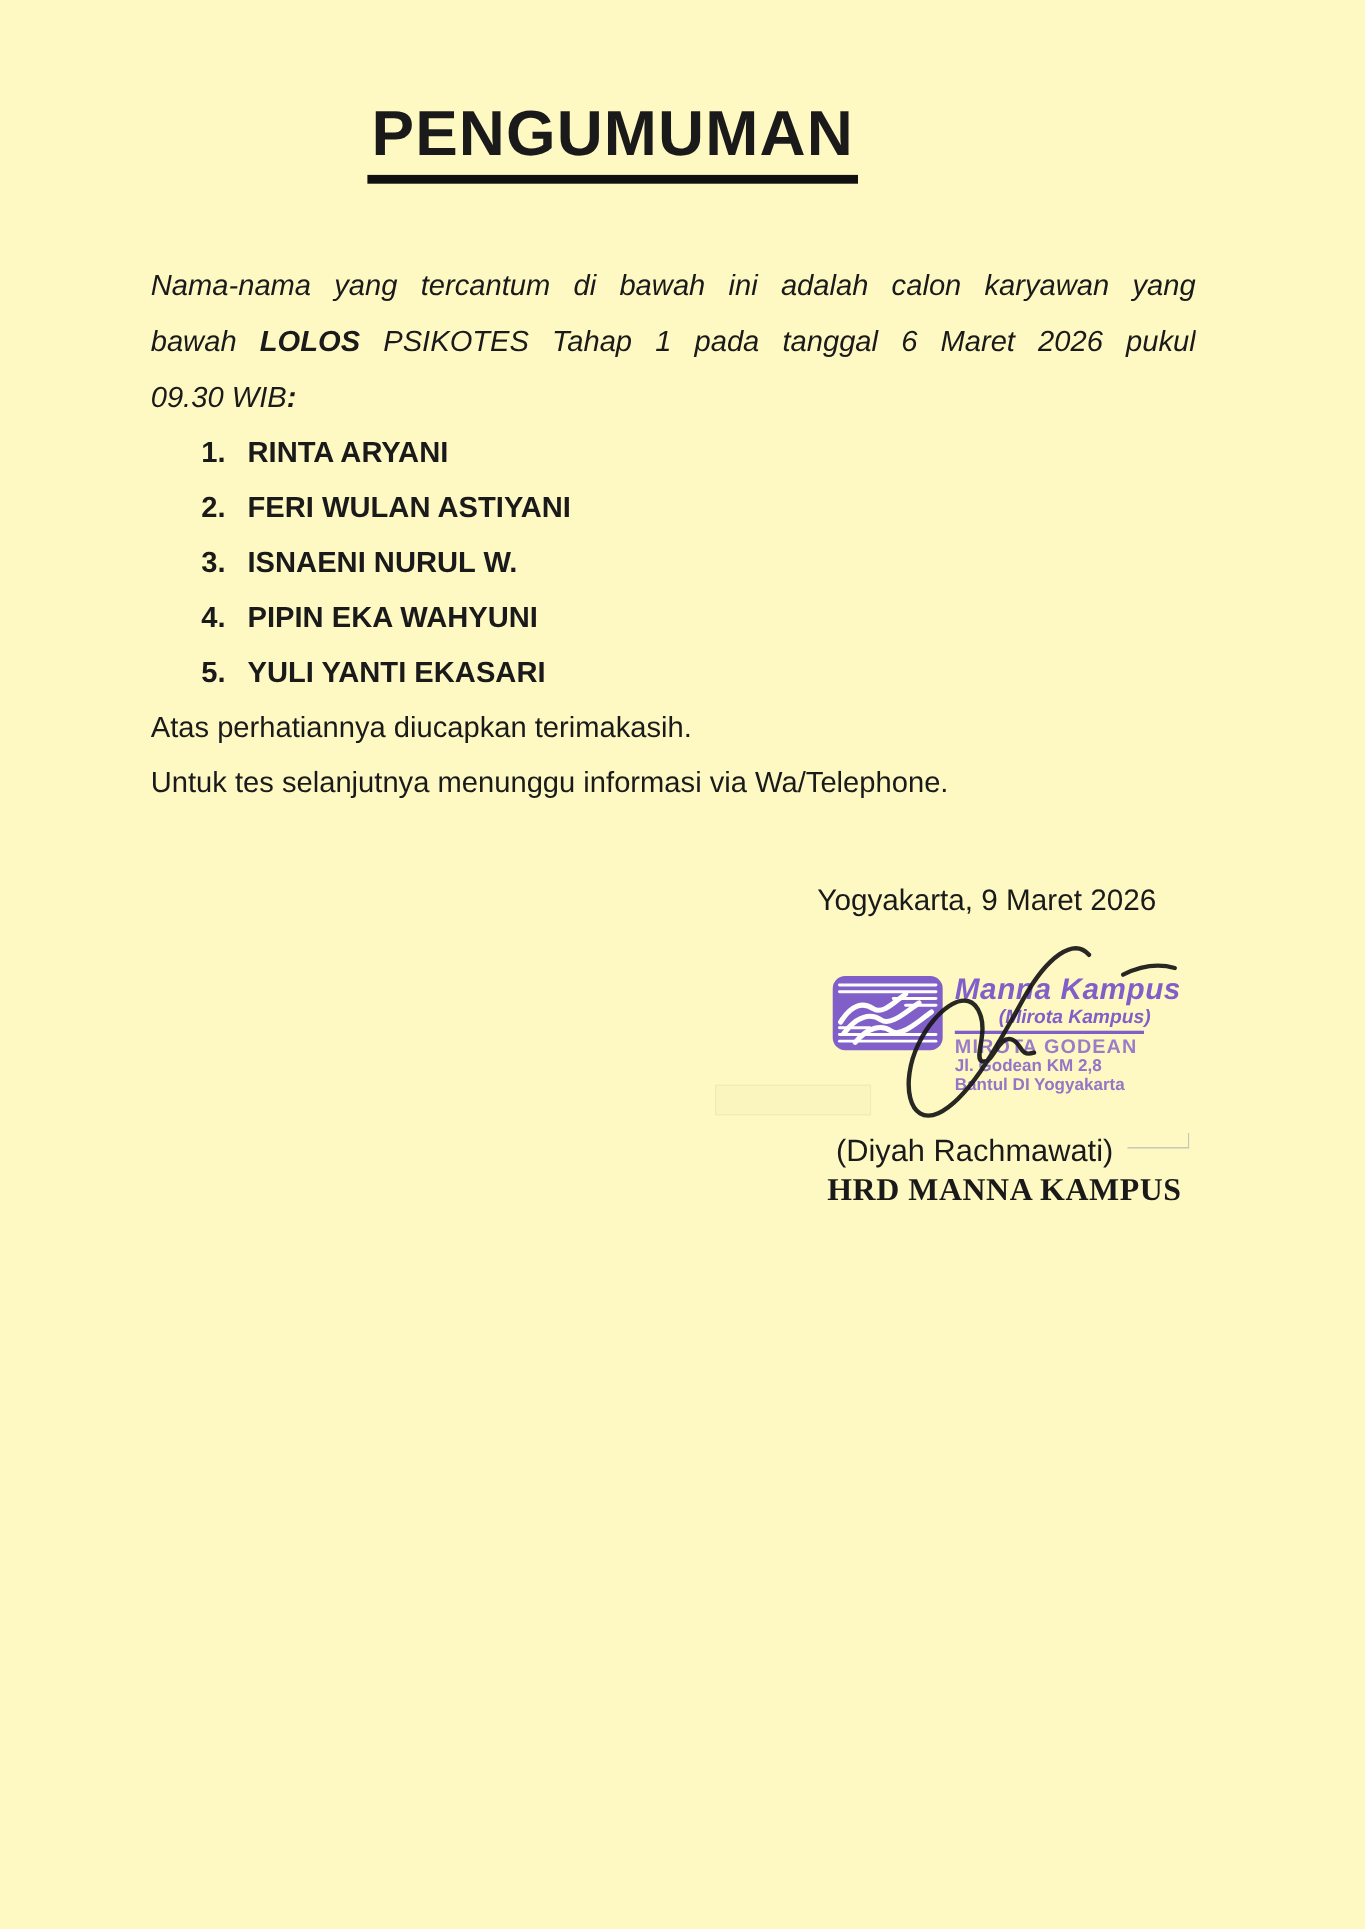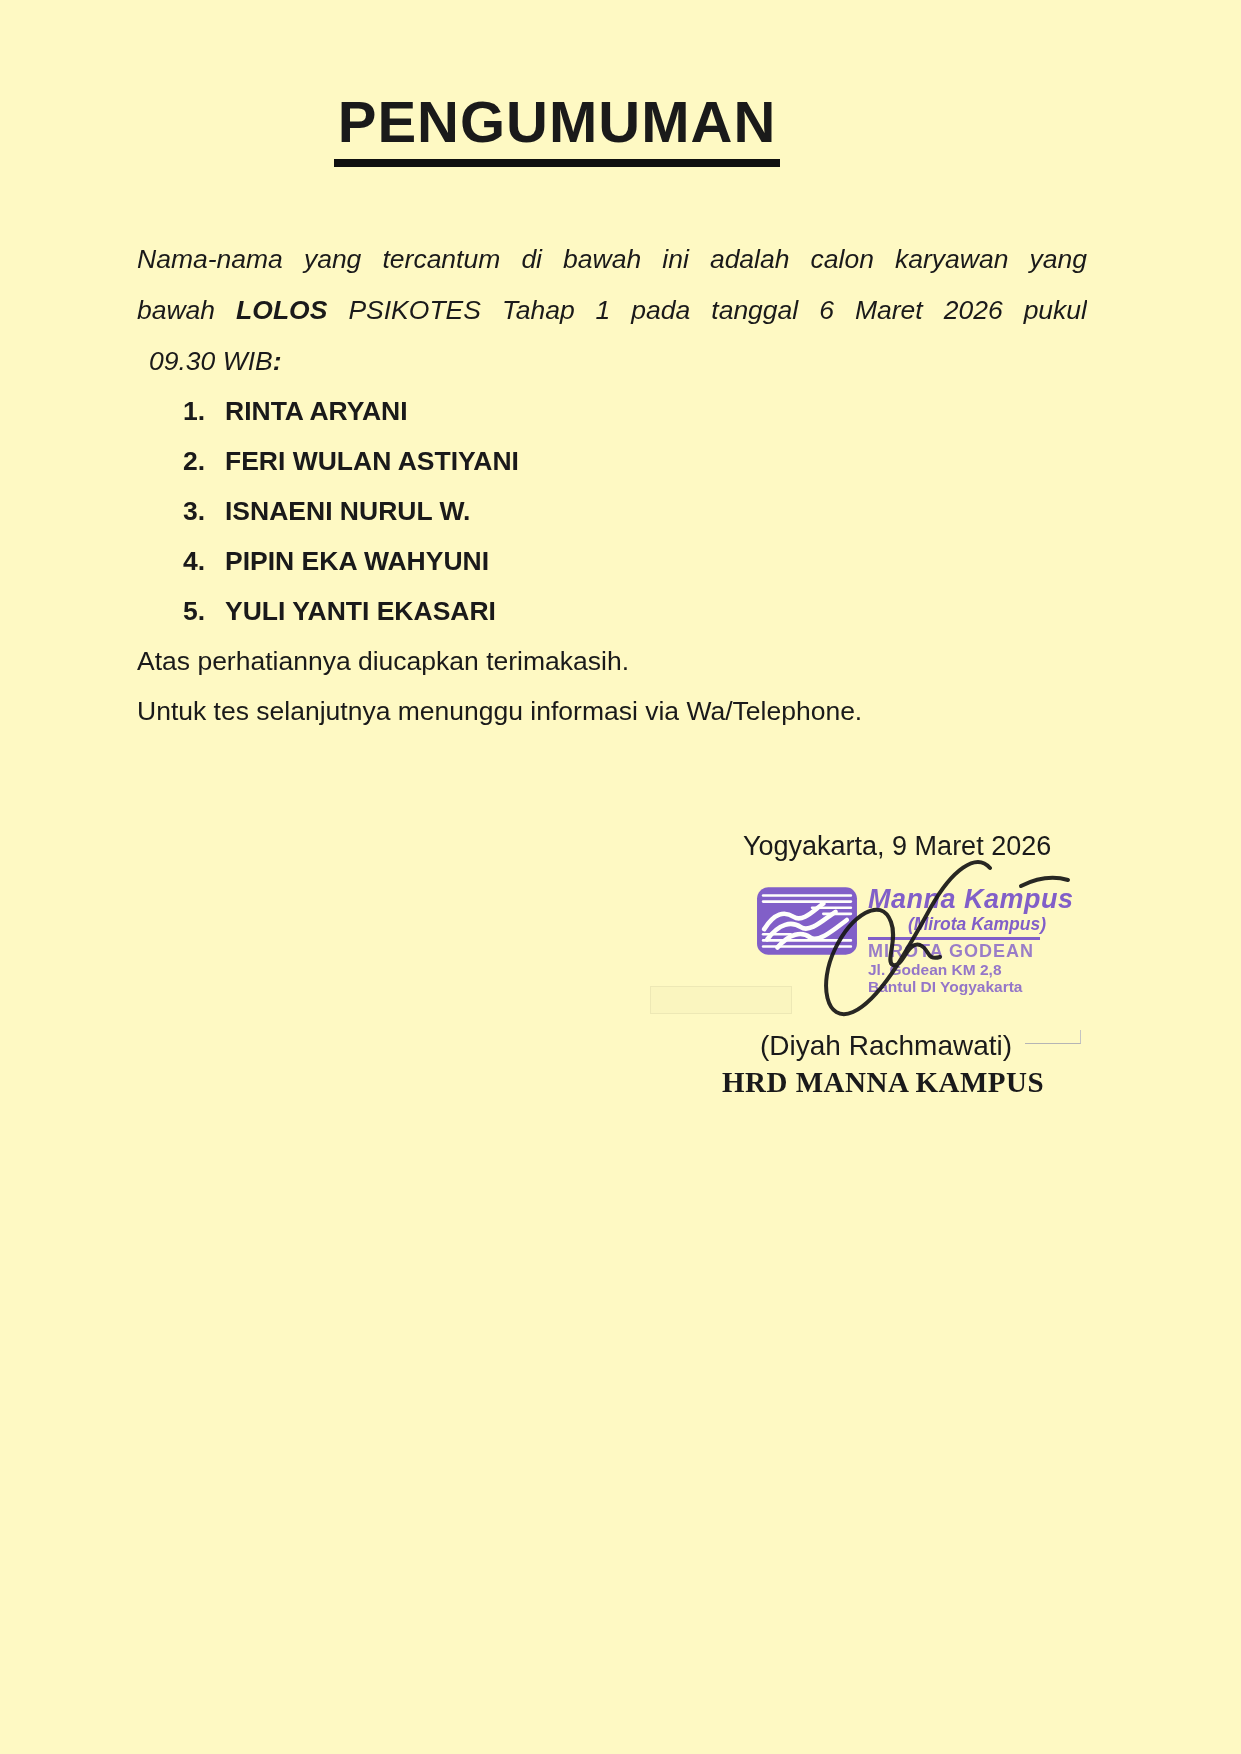--- a/index.html
+++ b/index.html
@@ -27,38 +27,38 @@
     line-height:1.05;
   }
   .body-par{
     position:absolute;
     left:137px; top:234px; width:950px;
     font-size:26.5px;
     line-height:51px;
     font-style:italic;
   }
   .jline{ text-align:justify; text-align-last:justify; white-space:normal; height:51px; overflow:hidden;}
-  .lline{ text-align:left; height:51px;margin-left:12px;}
+  .lline{ text-align:left; height:51px;}
   .name-list{
     position:absolute;
     left:183px; top:386px; width:800px;
     font-size:26.5px;
     font-weight:bold;
   }
   .name-row{ display:flex; height:50px; line-height:50px; }
   .name-row .num{ width:42px; }
   .closing{
     position:absolute;
     left:137px; top:636px; width:950px;
     font-size:26.5px; line-height:50px;
   }
   .closing div{height:50px;}
   .place-date{
     position:absolute;
-    left:743px; top:831px;
+    left:743px; top:803px;
     font-size:27px;
   }
   
   .stamp{
     position:absolute;
     left:756px; top:886px;
     display:flex;
     opacity:0.95;
   }
   .stamp-logo{ width:102px; height:70px; margin-right:10px;}
@@ -78,21 +78,21 @@
   .signature-svg{
     position:absolute; left:780px; top:840px;
   }
   .signer-name{
     position:absolute;
     left:760px; top:1030px;
     font-size:28px;
   }
   .signer-title{
     position:absolute;
-    left:722px; top:1066px;
+    left:752px; top:1066px;
     font-family:"Liberation Serif", serif;
     font-size:29px; font-weight:bold;
     letter-spacing:0.5px;
     text-align:right;
   }
   .scan-line{
     position:absolute;
     left:1025px; top:1030px;
     width:55px; height:13px;
     border-bottom:1.5px solid #b5b5b5;

